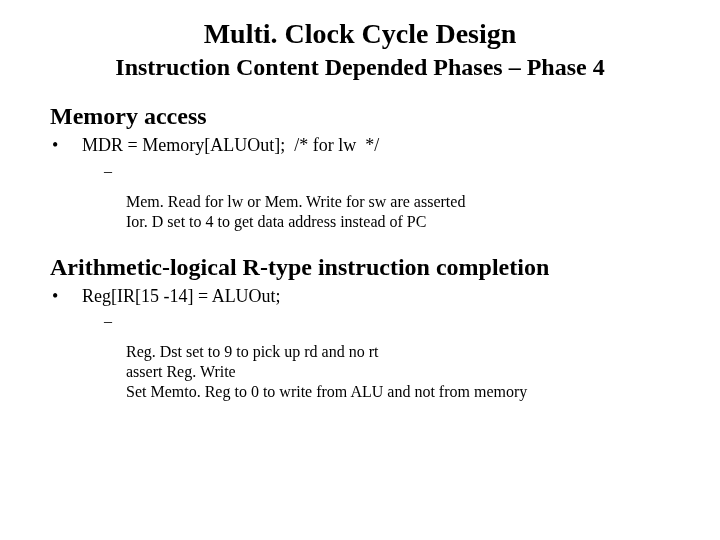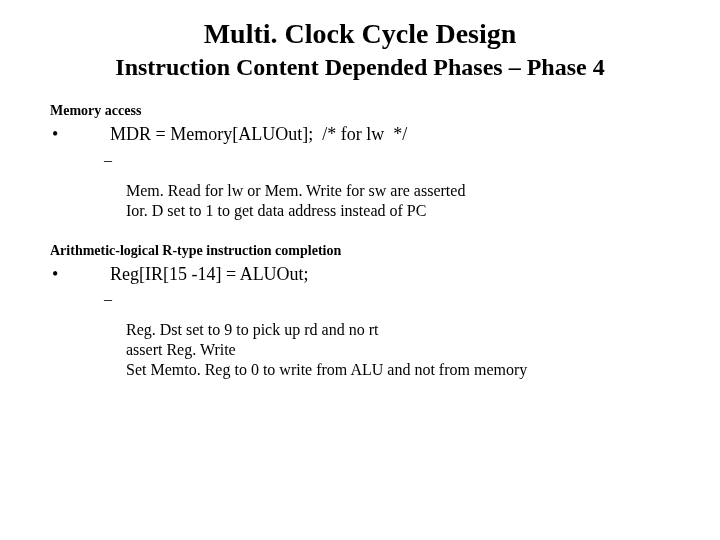--- a/index.html
+++ b/index.html
@@ -23,42 +23,41 @@
     font-weight: bold;
     margin: 0;
   }
   .subtitle {
     text-align: center;
     font-size: 24px;
     font-weight: bold;
     margin: 4px 0 22px 0;
   }
   .section-heading {
-    font-size: 14px;
+    font-size: 24px;
     font-weight: bold;
     margin: 0 0 4px 0;
   }
   .bullet-row {
     display: flex;
     font-size: 18px;
     line-height: 1.25;
     margin: 0 0 2px 0;
   }
   .bullet-dot {
     width: 30px;
     flex: 0 0 30px;
     text-align: left;
     padding-left: 2px;
   }
   .bullet-body {
     flex: 1;
   }
   .code-line {
     display: flex;
-    margin-left: 28px;
   }
   .code-stmt {
     white-space: pre;
   }
   .code-cmt {
     white-space: pre;
   }
   .sub-bullet-row {
     display: flex;
     font-size: 16px;
@@ -94,21 +93,21 @@
         <span class="code-stmt">MDR = Memory[ALUOut];  </span>
         <span class="code-cmt">/* for lw  */</span>
       </div>
     </div>
   </div>
 
   <div class="sub-bullet-row">
     <div class="sub-dash">–</div>
     <div class="sub-body">
       <div>Mem. Read for lw or Mem. Write for sw are asserted</div>
-      <div>Ior. D set to 1 to get data address instead of PC</div>
+      <div>Ior. D set to 4 to get data address instead of PC</div>
     </div>
   </div>
 
   <div class="gap"></div>
 
   <div class="section-heading">Arithmetic-logical R-type instruction completion</div>
 
   <div class="bullet-row">
     <div class="bullet-dot">•</div>
     <div class="bullet-body">

